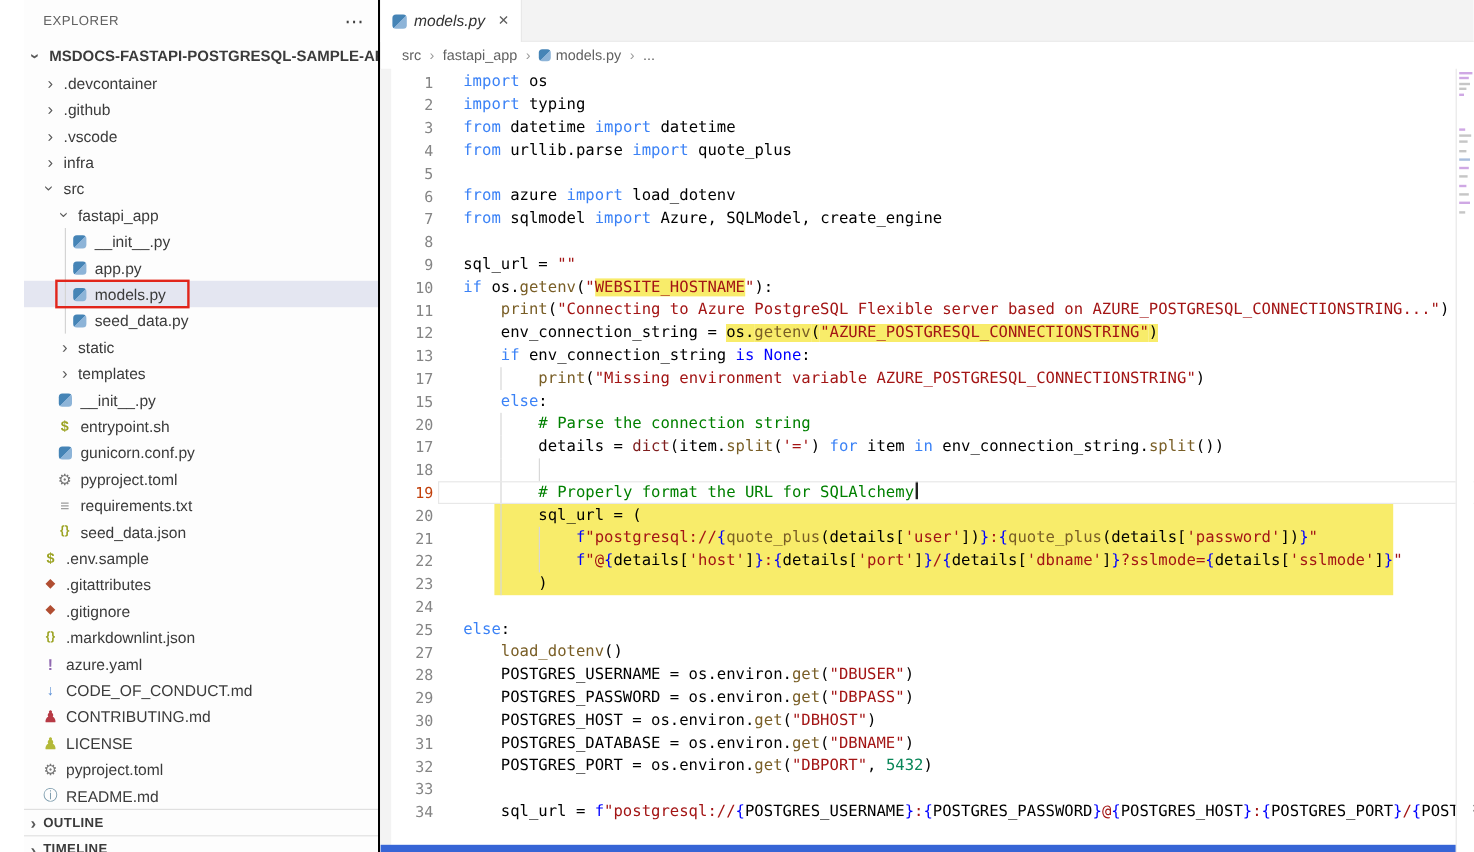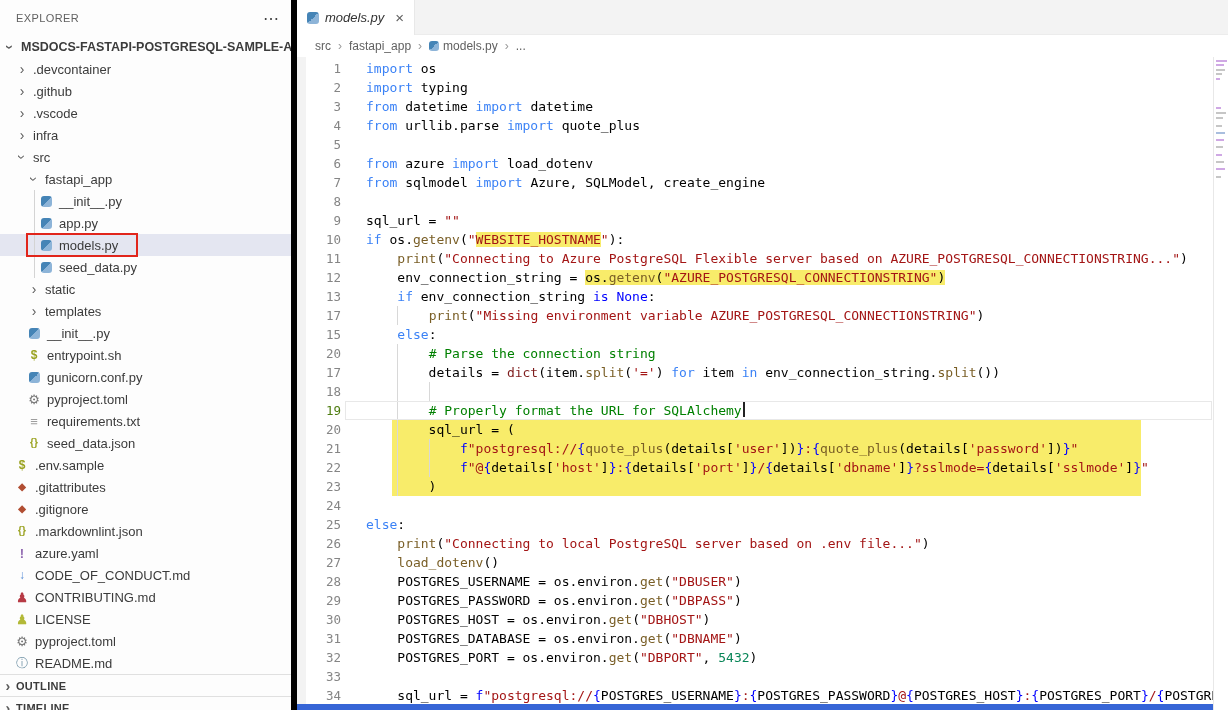--- a/index.html
+++ b/index.html
@@ -7,21 +7,21 @@
   body {
     width:1228px; height:710px; overflow:hidden; position:relative;
     background:#fff; font-family:"Liberation Sans", sans-serif;
     -webkit-font-smoothing:antialiased;
   }
   .app { display:flex; width:100%; height:100%; }
 
   
   .sidebar {
     width:297px; min-width:297px; height:100%; background:#fdfdfd;
-    border-right:6px solid #000000; position:relative; overflow:hidden;
+    border-right:2px solid #000000; position:relative; overflow:hidden;margin-left:20px;
   }
   .sb-header { height:36px; display:flex; align-items:center; padding:0 12px 0 16px; }
   .sb-title { flex:1; color:#616161; font-size:11px; letter-spacing:.4px; }
   .dots { color:#424242; font-size:16px; cursor:pointer; }
   .root-row { height:22px; display:flex; align-items:center; padding-left:2px;
     font-weight:700; font-size:12.5px; color:#3b3b3b; white-space:nowrap; overflow:hidden; }
   .trow { height:22px; display:flex; align-items:center; font-size:13px; color:#3b3b3b;
     white-space:nowrap; cursor:pointer; }
   .trow.sel { background:#E4E6F1; }
   .chev { width:16px; min-width:16px; text-align:center; font-size:14px; color:#5a5a5a; line-height:1; }
@@ -61,21 +61,21 @@
   .bc-item { cursor:pointer; display:flex; align-items:center; gap:4px; }
   .bc-sep { color:#9a9a9a; font-size:12px; }
 
   .codearea { position:absolute; top:57px; left:0; right:0; bottom:0; overflow:hidden;
     font-family:"DejaVu Sans Mono", monospace; font-size:13px; background:#fff; }
   .glyph-margin { position:absolute; left:0; top:0; bottom:0; width:9px; background:#f3f3f3; z-index:0; }
   .lines { position:relative; z-index:1; padding-top:2px; }
   .line { position:relative; height:19px; line-height:19px; padding-left:69px; white-space:pre; }
   .ln { position:absolute; left:0; top:0; width:44px; text-align:right;
     color:#858585; font-size:12.5px; }
-  .line.cur .ln { color:#4d7c0f; }
+  .line.cur .ln { color:#c2410c; }
   .kw { color:#3b82f6; } .pl { color:#000; } .st { color:#A31515; } .fn { color:#795E26; }
   .cm { color:#008000; } .nu { color:#098658; } .bl { color:#0000FF; } .cl { color:#7f1d1d; }
   .hl { background:#F8EC6A; }
   .guide { position:absolute; top:0; height:19px; border-left:1px solid #d8d8d8; }
   .caret { display:inline-block; width:2px; height:15px; background:#222;
     vertical-align:-2px; margin-left:1px; }
   .block-hl { position:absolute; background:#F8EC6A; z-index:0; }
   .curline-box { position:absolute; border:1px solid #e8e8e8; z-index:3; pointer-events:none; }
   .minimap { position:absolute; right:0; top:0; bottom:0; width:15px; background:#fff;
     border-left:1px solid #e8e8e8; z-index:4; }
@@ -284,21 +284,20 @@
           <div class="line"><span class="ln">20</span><span class="guide" style="left: 100.32px;"></span><span><span class="pl">        </span><span class="cm"># Parse the connection string</span></span></div>
           <div class="line"><span class="ln">17</span><span class="guide" style="left: 100.32px;"></span><span><span class="pl">        details = </span><span class="cl">dict</span><span class="pl">(item.</span><span class="fn">split</span><span class="pl">(</span><span class="st">'='</span><span class="pl">) </span><span class="kw">for</span><span class="pl"> item </span><span class="kw">in</span><span class="pl"> env_connection_string.</span><span class="fn">split</span><span class="pl">())</span></span></div>
           <div class="line"><span class="ln">18</span><span class="guide" style="left: 100.32px;"></span><span class="guide" style="left: 131.64px;"></span><span></span></div>
           <div class="line cur"><span class="ln">19</span><span class="guide" style="left: 100.32px;"></span><span><span class="pl">        </span><span class="cm"># Properly format the URL for SQLAlchemy</span><span class="caret"></span></span></div>
           <div class="line"><span class="ln">20</span><span class="guide" style="left: 100.32px;"></span><span><span class="pl">        sql_url = (</span></span></div>
           <div class="line"><span class="ln">21</span><span class="guide" style="left: 100.32px;"></span><span class="guide" style="left: 131.64px;"></span><span><span class="pl">            </span><span class="bl">f</span><span class="st">"postgresql://</span><span class="bl">{</span><span class="fn">quote_plus</span><span class="pl">(details[</span><span class="st">'user'</span><span class="pl">])</span><span class="bl">}</span><span class="st">:</span><span class="bl">{</span><span class="fn">quote_plus</span><span class="pl">(details[</span><span class="st">'password'</span><span class="pl">])</span><span class="bl">}</span><span class="st">"</span></span></div>
           <div class="line"><span class="ln">22</span><span class="guide" style="left: 100.32px;"></span><span class="guide" style="left: 131.64px;"></span><span><span class="pl">            </span><span class="bl">f</span><span class="st">"@</span><span class="bl">{</span><span class="pl">details[</span><span class="st">'host'</span><span class="pl">]</span><span class="bl">}</span><span class="st">:</span><span class="bl">{</span><span class="pl">details[</span><span class="st">'port'</span><span class="pl">]</span><span class="bl">}</span><span class="st">/</span><span class="bl">{</span><span class="pl">details[</span><span class="st">'dbname'</span><span class="pl">]</span><span class="bl">}</span><span class="st">?sslmode=</span><span class="bl">{</span><span class="pl">details[</span><span class="st">'sslmode'</span><span class="pl">]</span><span class="bl">}</span><span class="st">"</span></span></div>
           <div class="line"><span class="ln">23</span><span class="guide" style="left: 100.32px;"></span><span><span class="pl">        )</span></span></div>
           <div class="line"><span class="ln">24</span><span></span></div>
           <div class="line"><span class="ln">25</span><span><span class="kw">else</span><span class="pl">:</span></span></div>
-          <div class="line"><span class="ln">26</span><span><span class="pl">    </span><span class="fn">print</span><span class="pl">(</span><span class="st">"Connecting to local PostgreSQL server based on .env file..."</span><span class="pl">)</span></span></div>
           <div class="line"><span class="ln">27</span><span><span class="pl">    </span><span class="fn">load_dotenv</span><span class="pl">()</span></span></div>
           <div class="line"><span class="ln">28</span><span><span class="pl">    POSTGRES_USERNAME = os.environ.</span><span class="fn">get</span><span class="pl">(</span><span class="st">"DBUSER"</span><span class="pl">)</span></span></div>
           <div class="line"><span class="ln">29</span><span><span class="pl">    POSTGRES_PASSWORD = os.environ.</span><span class="fn">get</span><span class="pl">(</span><span class="st">"DBPASS"</span><span class="pl">)</span></span></div>
           <div class="line"><span class="ln">30</span><span><span class="pl">    POSTGRES_HOST = os.environ.</span><span class="fn">get</span><span class="pl">(</span><span class="st">"DBHOST"</span><span class="pl">)</span></span></div>
           <div class="line"><span class="ln">31</span><span><span class="pl">    POSTGRES_DATABASE = os.environ.</span><span class="fn">get</span><span class="pl">(</span><span class="st">"DBNAME"</span><span class="pl">)</span></span></div>
           <div class="line"><span class="ln">32</span><span><span class="pl">    POSTGRES_PORT = os.environ.</span><span class="fn">get</span><span class="pl">(</span><span class="st">"DBPORT"</span><span class="pl">, </span><span class="nu">5432</span><span class="pl">)</span></span></div>
           <div class="line"><span class="ln">33</span><span></span></div>
           <div class="line"><span class="ln">34</span><span><span class="pl">    sql_url = </span><span class="bl">f</span><span class="st">"postgresql://</span><span class="bl">{</span><span class="pl">POSTGRES_USERNAME</span><span class="bl">}</span><span class="st">:</span><span class="bl">{</span><span class="pl">POSTGRES_PASSWORD</span><span class="bl">}</span><span class="st">@</span><span class="bl">{</span><span class="pl">POSTGRES_HOST</span><span class="bl">}</span><span class="st">:</span><span class="bl">{</span><span class="pl">POSTGRES_PORT</span><span class="bl">}</span><span class="st">/</span><span class="bl">{</span><span class="pl">POSTGRES_</span></span></div>
         </div>
       <div class="minimap" id="minimap">

